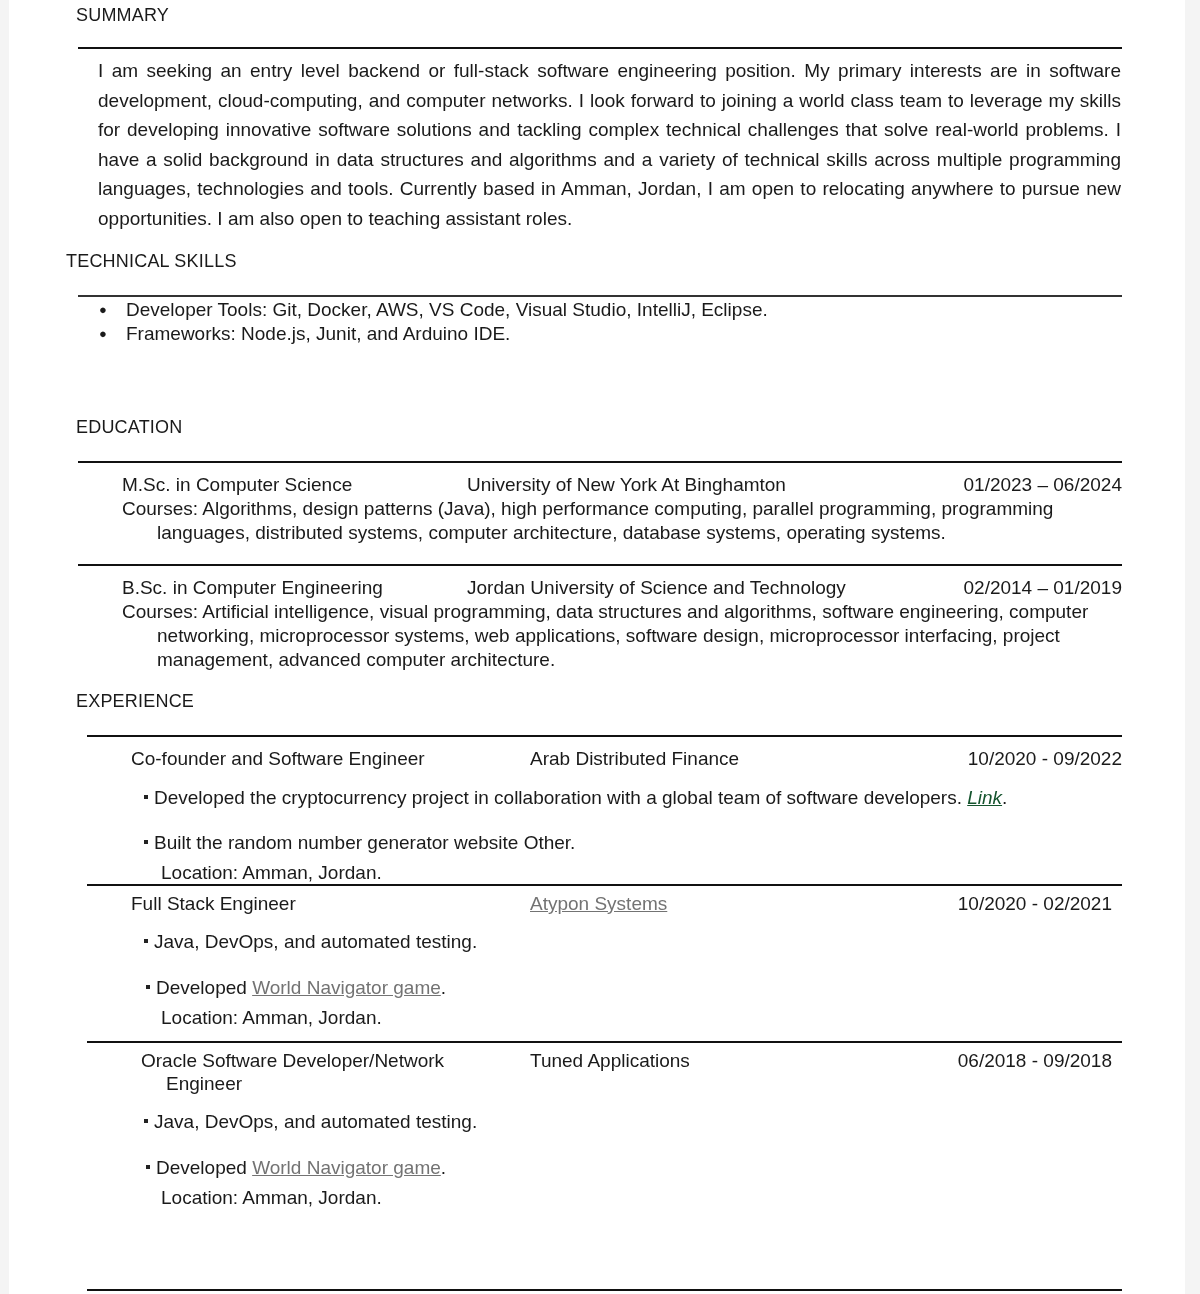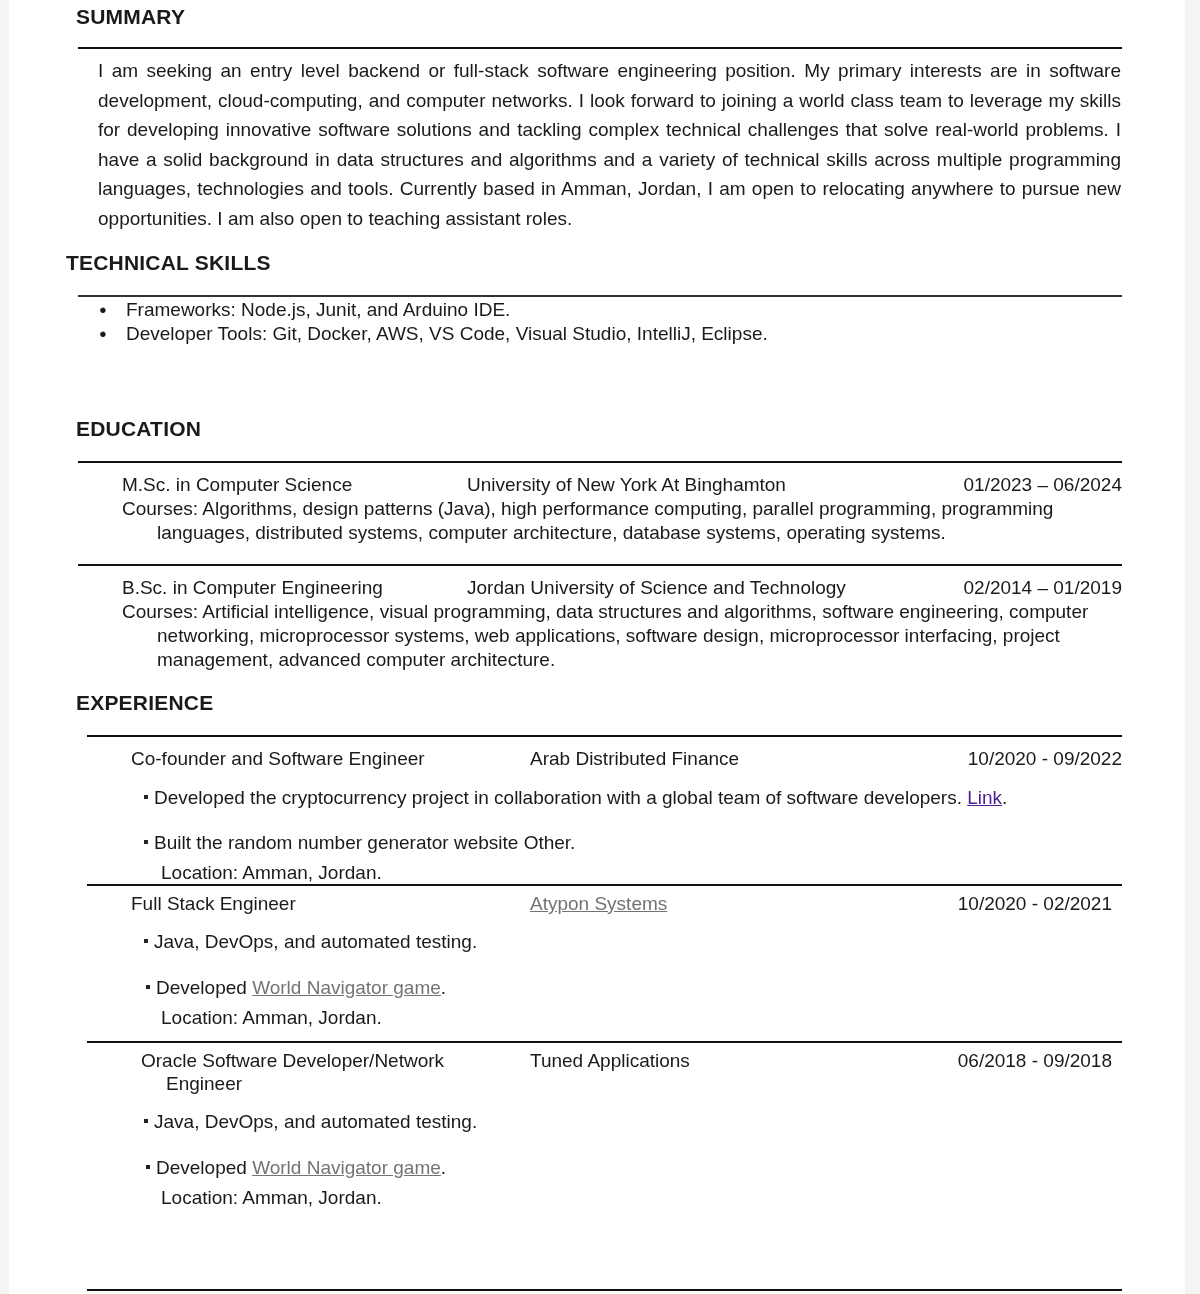--- a/index.html
+++ b/index.html
@@ -8,49 +8,49 @@
     background: #f4f4f4;
     font-family: "Liberation Sans", sans-serif;
     color: #1a1a1a;
     position: relative;
   }
   .page {
     position: absolute; left: 9px; top: 0; width: 1176px; height: 1294px;
     background: #ffffff;
   }
   .abs { position: absolute; white-space: nowrap; }
-  .h { font-weight: bold; font-size: 21px; letter-spacing: 0.2px; }
+  .h { font-weight: normal; font-size: 18px; letter-spacing: 0.2px; }
   .rule { position: absolute; height: 2px; background: #111; }
   .rule.thin { height: 1.5px; background: #333; }
   .t { font-size: 19px; }
   .para {
     position: absolute; left: 89px; top: 56px; width: 1023px;
     font-size: 19px; line-height: 29.5px; text-align: justify;
   }
   .skills { position: absolute; left: 90px; top: 298px; margin: 0; padding: 0; list-style: none; }
   .skills li { font-size: 19px; line-height: 24px; position: relative; padding-left: 27px; white-space: nowrap; }
   .skills li::before { content: "\25CF"; position: absolute; left: 0; top: 0; font-size: 13px; }
   .link { color: #737373; text-decoration: underline; }
-  .link.light { color: #4c1d95; }
+  .link.light { color: #14532d; font-style: italic; }
   .bullet-sq { display: inline-block; width: 4px; height: 4px; background: #222; vertical-align: middle; margin-right: 6px; position: relative; top: -2px; }
 </style>
 </head>
 <body>
 
 <div class="page">
 
   <div class="abs h" style="left:67px; top:5px;">SUMMARY</div>
   <div class="rule" style="left:69px; top:47px; width:1044px;"></div>
   <div class="para">I am seeking an entry level backend or full-stack software engineering position. My primary interests are in software development, cloud-computing, and computer networks. I look forward to joining a world class team to leverage my skills for developing innovative software solutions and tackling complex technical challenges that solve real-world problems. I have a solid background in data structures and algorithms and a variety of technical skills across multiple programming languages, technologies and tools. Currently based in Amman, Jordan, I am open to relocating anywhere to pursue new opportunities. I am also open to teaching assistant roles.</div>
 
   <div class="abs h" style="left:57px; top:251px;">TECHNICAL SKILLS</div>
   <div class="rule thin" style="left:69px; top:295px; width:1044px;"></div>
   <ul class="skills">
+    <li>Developer Tools: Git, Docker, AWS, VS Code, Visual Studio, IntelliJ, Eclipse.</li>
     <li>Frameworks: Node.js, Junit, and Arduino IDE.</li>
-    <li>Developer Tools: Git, Docker, AWS, VS Code, Visual Studio, IntelliJ, Eclipse.</li>
   </ul>
 
   <div class="abs h" style="left:67px; top:417px;">EDUCATION</div>
   <div class="rule" style="left:69px; top:461px; width:1044px;"></div>
 
   <div>
     <div class="abs t" style="left:113px; top:474px;">M.Sc. in Computer Science</div>
     <div class="abs t" style="left:458px; top:474px;">University of New York At Binghamton</div>
     <div class="abs t" style="right:63px; top:474px;">01/2023 – 06/2024</div>
     <div class="abs t" style="left:113px; top:498px;">Courses: Algorithms, design patterns (Java), high performance computing, parallel programming, programming</div>

